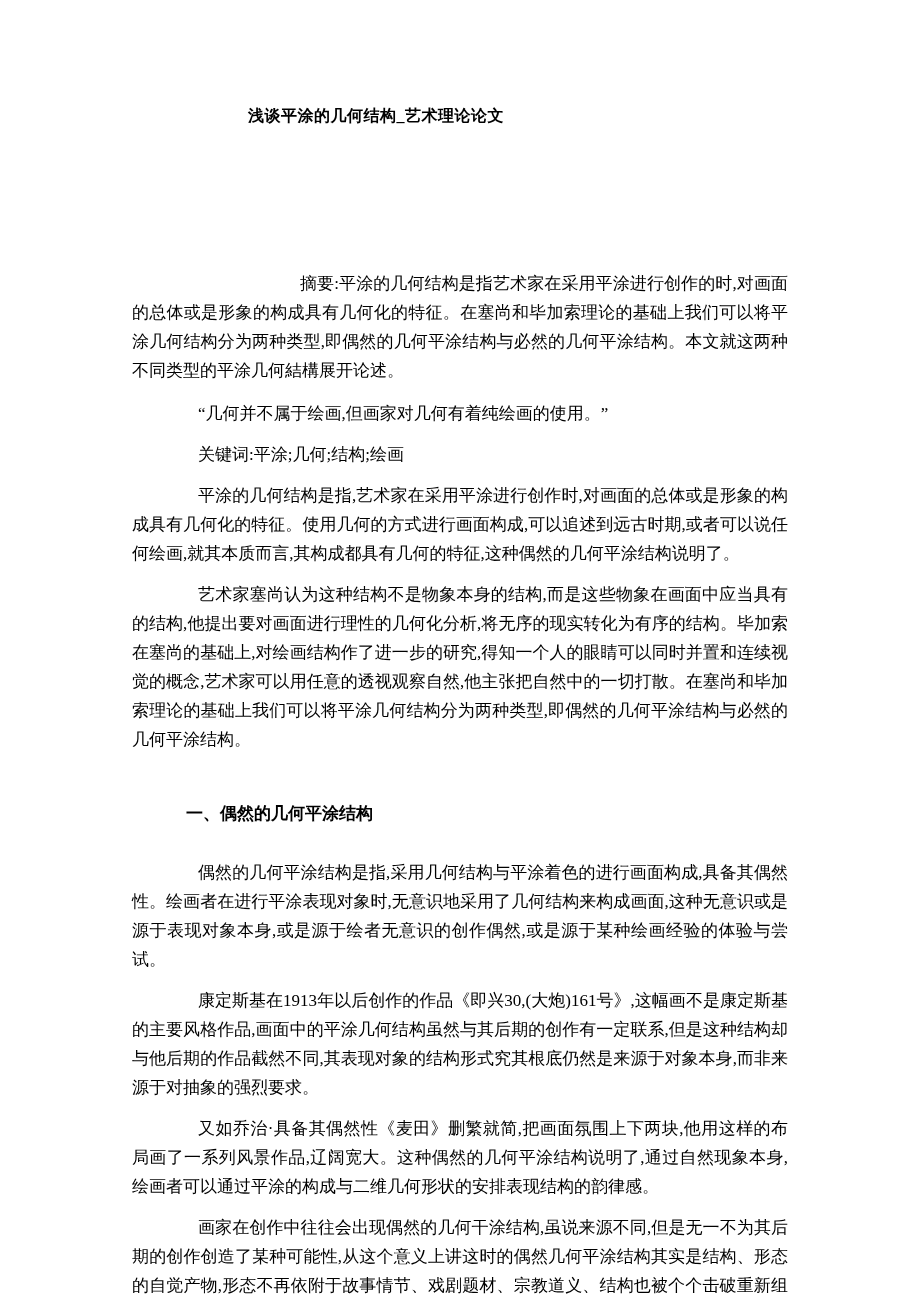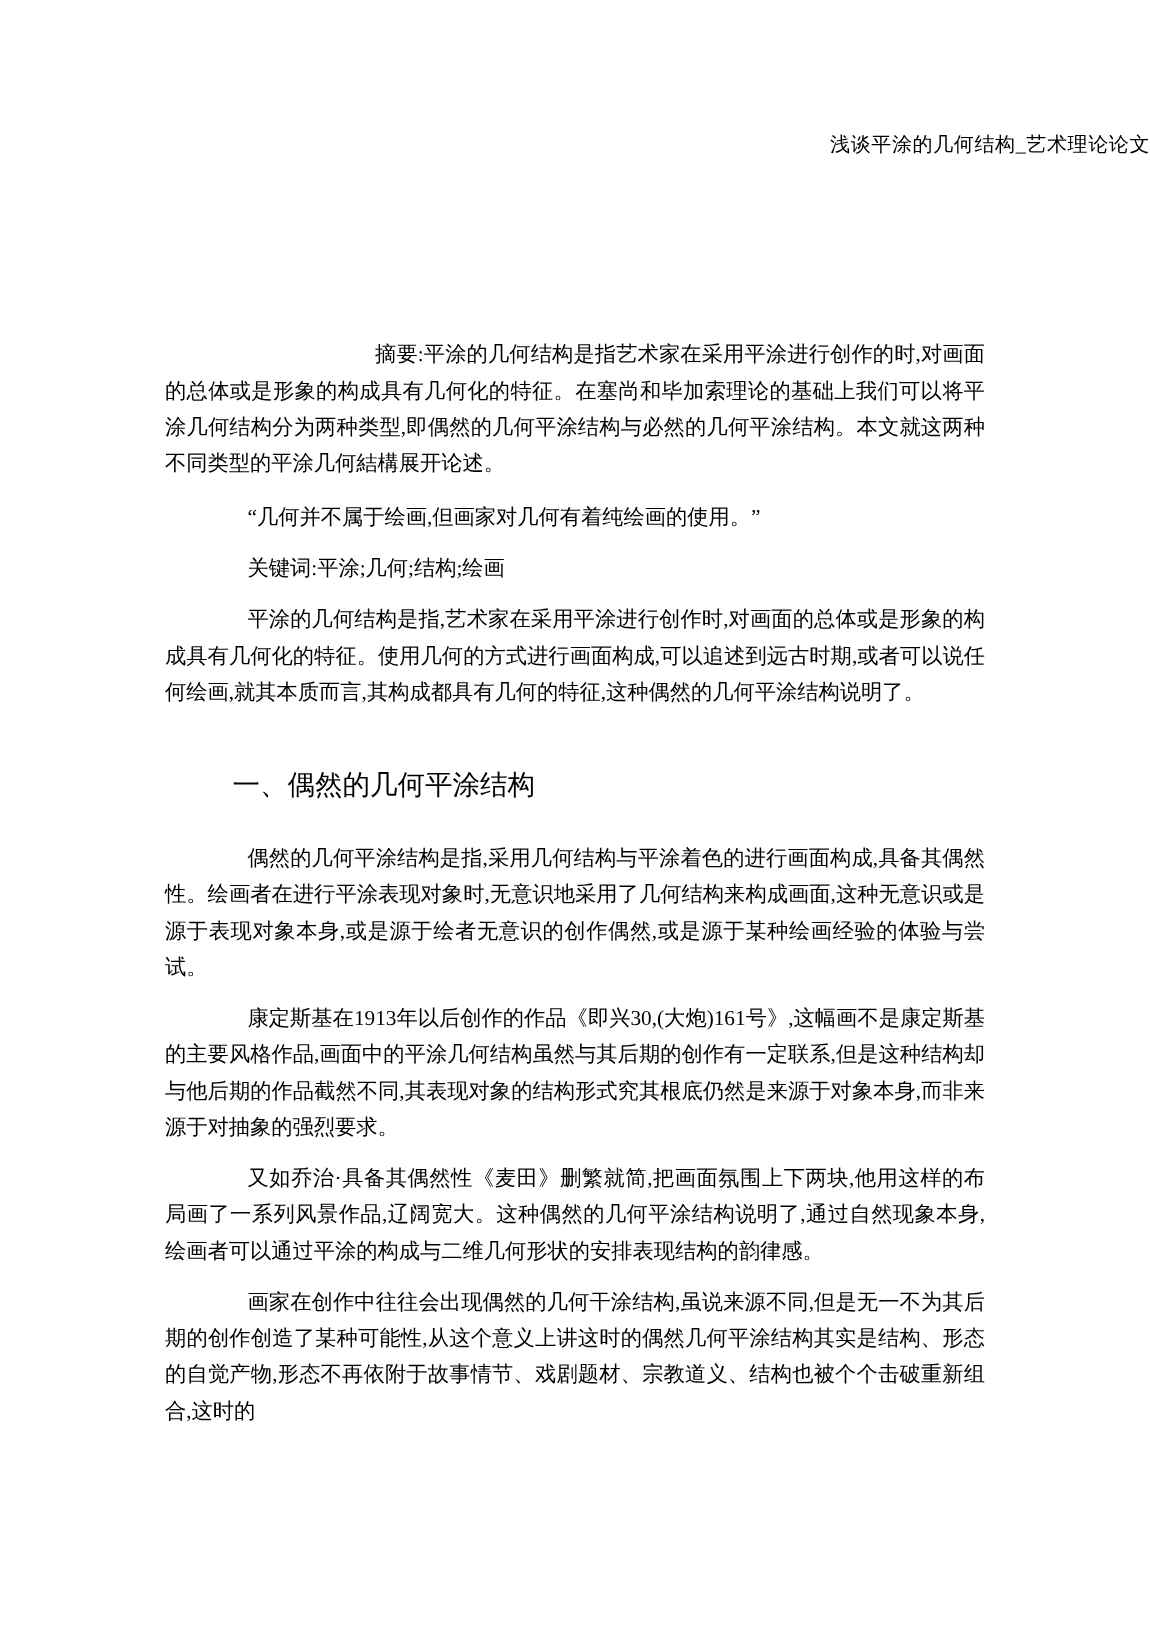--- a/index.html
+++ b/index.html
@@ -17,44 +17,43 @@
     position: relative;
     width: 920px;
     height: 1302px;
     background: #ffffff;
     overflow: hidden;
   }
   .doc-title {
     margin: 0;
     padding: 106px 0 0 248px;
     font-size: 16px;
-    font-weight: normal;
+    font-weight: bold;
     letter-spacing: 0.5px;
-    text-align: right;
   }
   .content {
     margin: 142px 120px 0 120px;
     font-size: 17px;
     line-height: 29px;
     text-align: justify;
   }
   .para {
     margin: 12px;
     text-indent: 66px;
     word-break: break-all;
   }
   .para.abstract {
     text-indent: 168px;
   }
   .para.quote {
     margin-top: 14px;
   }
   .section-heading {
-    font-size: 22px;
-    font-weight: normal;
+    font-size: 17px;
+    font-weight: bold;
     margin: 45px 0 30px 0;
     text-indent: 66px;
   }
 </style>
 </head>
 <body>
 
 <div class="page">
 
   <h1 class="doc-title">浅谈平涂的几何结构_艺术理论论文</h1>
@@ -62,20 +61,21 @@
   <div class="content">
 
     <p class="para abstract">摘要:平涂的几何结构是指艺术家在采用平涂进行创作的时,对画面的总体或是形象的构成具有几何化的特征。在塞尚和毕加索理论的基础上我们可以将平涂几何结构分为两种类型,即偶然的几何平涂结构与必然的几何平涂结构。本文就这两种不同类型的平涂几何結構展开论述。</p>
 
     <p class="para quote">“几何并不属于绘画,但画家对几何有着纯绘画的使用。”</p>
 
     <p class="para keywords">关键词:平涂;几何;结构;绘画</p>
 
     <p class="para">平涂的几何结构是指,艺术家在采用平涂进行创作时,对画面的总体或是形象的构成具有几何化的特征。使用几何的方式进行画面构成,可以追述到远古时期,或者可以说任何绘画,就其本质而言,其构成都具有几何的特征,这种偶然的几何平涂结构说明了。</p>
 
+    <p class="para">艺术家塞尚认为这种结构不是物象本身的结构,而是这些物象在画面中应当具有的结构,他提出要对画面进行理性的几何化分析,将无序的现实转化为有序的结构。毕加索在塞尚的基础上,对绘画结构作了进一步的研究,得知一个人的眼睛可以同时并置和连续视觉的概念,艺术家可以用任意的透视观察自然,他主张把自然中的一切打散。在塞尚和毕加索理论的基础上我们可以将平涂几何结构分为两种类型,即偶然的几何平涂结构与必然的几何平涂结构。</p>
 
     <h2 class="section-heading">一、偶然的几何平涂结构</h2>
 
     <p class="para">偶然的几何平涂结构是指,采用几何结构与平涂着色的进行画面构成,具备其偶然性。绘画者在进行平涂表现对象时,无意识地采用了几何结构来构成画面,这种无意识或是源于表现对象本身,或是源于绘者无意识的创作偶然,或是源于某种绘画经验的体验与尝试。</p>
 
 
     <p class="para">康定斯基在1913年以后创作的作品《即兴30,(大炮)161号》,这幅画不是康定斯基的主要风格作品,画面中的平涂几何结构虽然与其后期的创作有一定联系,但是这种结构却与他后期的作品截然不同,其表现对象的结构形式究其根底仍然是来源于对象本身,而非来源于对抽象的强烈要求。</p>
 
     <p class="para">又如乔治·具备其偶然性《麦田》删繁就简,把画面氛围上下两块,他用这样的布局画了一系列风景作品,辽阔宽大。这种偶然的几何平涂结构说明了,通过自然现象本身,绘画者可以通过平涂的构成与二维几何形状的安排表现结构的韵律感。</p>
 

